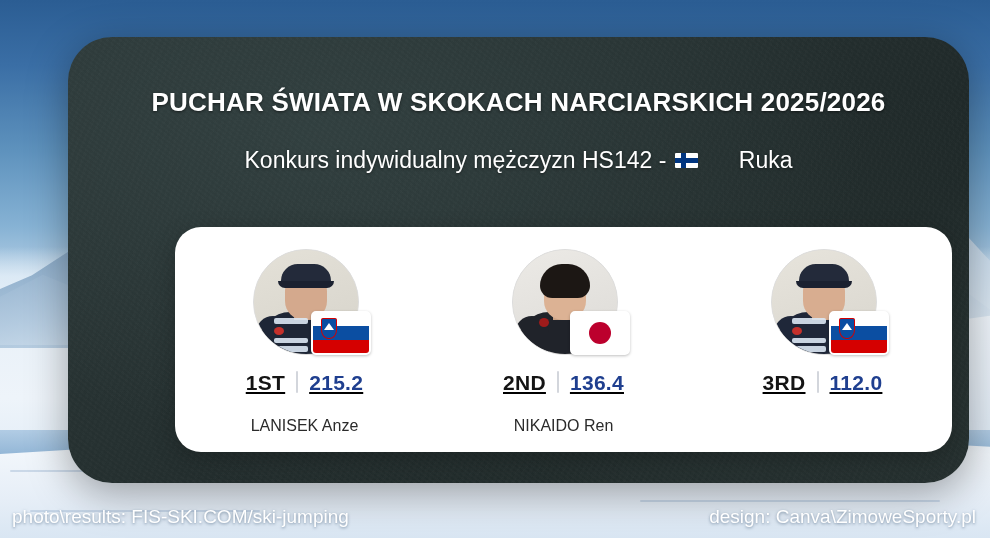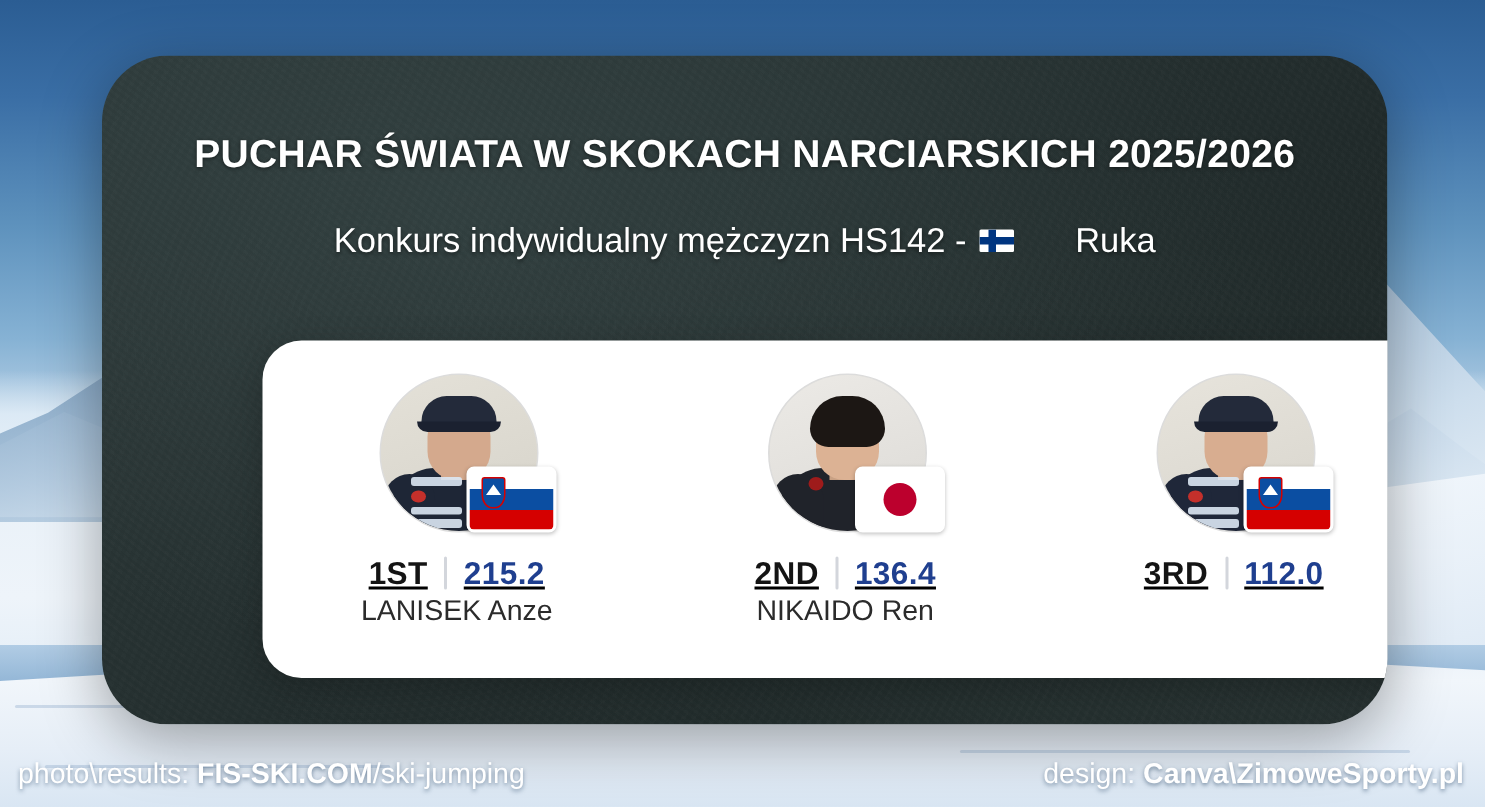--- a/index.html
+++ b/index.html
@@ -129,20 +129,21 @@
     top: 37px;
     width: 857px;
     height: 446px;
     border-radius: 44px;
     background:
       radial-gradient(ellipse at 28% 22%, rgba(58,74,74,0.55) 0%, rgba(0,0,0,0) 60%),
       radial-gradient(ellipse at 78% 78%, rgba(48,62,60,0.45) 0%, rgba(0,0,0,0) 62%),
       linear-gradient(145deg, #2c3838 0%, #263131 40%, #1e2727 72%, #222b2b 100%);
     box-shadow: 0 10px 40px rgba(0,0,0,0.35);
     overflow: hidden;
+    padding-left: 44px;
   }
   .poster-grain {
     position: absolute;
     inset: 0;
     opacity: 0.30;
     background-image:
       repeating-linear-gradient(37deg, rgba(255,255,255,0.035) 0 2px, rgba(0,0,0,0.03) 2px 4px),
       repeating-linear-gradient(113deg, rgba(255,255,255,0.025) 0 3px, rgba(0,0,0,0.025) 3px 6px),
       repeating-radial-gradient(circle at 20% 40%, rgba(255,255,255,0.02) 0 1px, rgba(0,0,0,0) 1px 5px);
     pointer-events: none;
@@ -388,22 +389,22 @@
     background: #d3d6dc;
     border-radius: 1px;
   }
   .rank-score {
     font-size: 21px;
     font-weight: bold;
     color: #1f3f8f;
     letter-spacing: 0.3px;
   }
   .athlete-name {
-    margin-top: 4px;
-    font-size: 19px;
+    margin-top: 24px;
+    font-size: 16px;
     color: #2b2b2b;
   }
 
   
   .footer-left {
     position: absolute;
     left: 12px;
     bottom: 10px;
     color: #ffffff;
     font-size: 19px;
@@ -412,21 +413,21 @@
   }
   .footer-right {
     position: absolute;
     right: 14px;
     bottom: 10px;
     color: #ffffff;
     font-size: 19px;
     text-shadow: 0 1px 3px rgba(40,70,100,0.55);
     white-space: pre;
   }
-  .f-strong { font-weight: bold; }
+  .f-strong { font-weight: normal; }
 </style>
 </head>
 <body>
 
 <div id="stage">
 
   <div class="bg-sky"></div>
   <div class="bg-snowfield"></div>
   <div class="mtn-left"></div>
   <div class="mtn-left2"></div>

